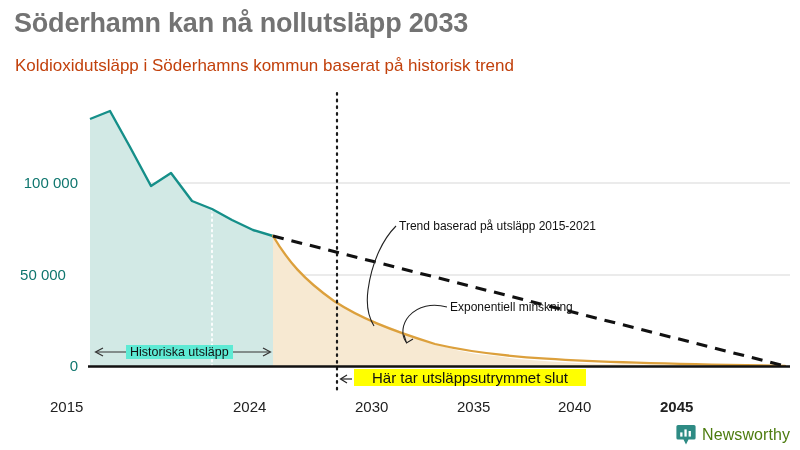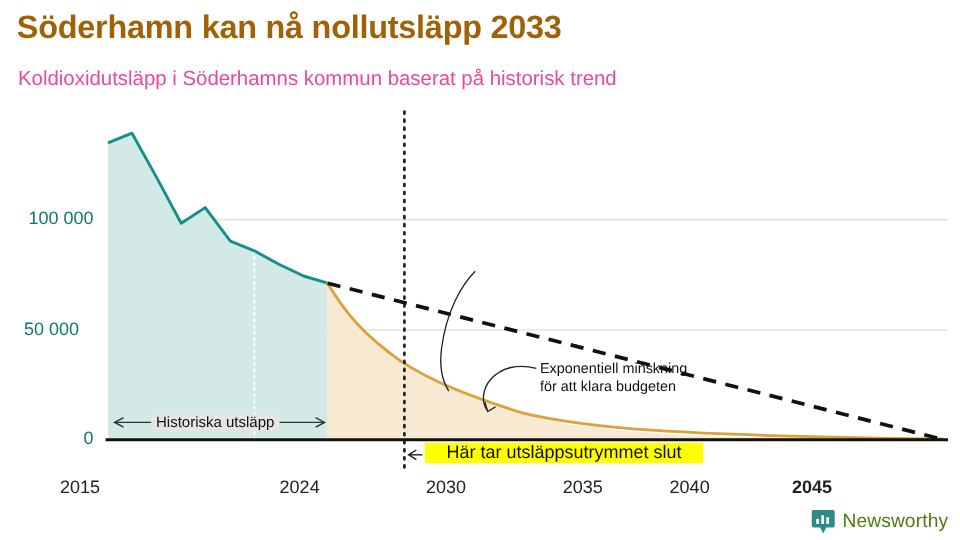--- a/index.html
+++ b/index.html
@@ -6,46 +6,46 @@
   body{
     width:800px;height:450px;background:#ffffff;
     font-family:"Liberation Sans",sans-serif;
     color:#1a1a1a;overflow:hidden;position:relative;
   }
   #root{position:relative;width:800px;height:450px;}
 
   .title{
     position:absolute;left:14px;top:8px;
     font-size:27px;font-weight:bold;letter-spacing:-0.2px;
-    color:#a16207;white-space:nowrap;
+    color:#737373;white-space:nowrap;
   }
   .subtitle{
     position:absolute;left:15px;top:56px;
-    font-size:17px;font-weight:normal;color:#ec4899;white-space:nowrap;
+    font-size:17px;font-weight:normal;color:#c2410c;white-space:nowrap;
   }
 
   .plot{position:absolute;left:0;top:0;width:800px;height:450px;}
 
   .ylab{
     position:absolute;text-align:right;width:70px;
     font-size:15px;color:#0f766e;
   }
   .xlab{
     position:absolute;text-align:left;width:80px;
     font-size:15px;color:#222222;
   }
 
   .anno{
     position:absolute;font-size:12px;color:#111111;
     font-family:"Liberation Sans",sans-serif;line-height:1.25;
     white-space:nowrap;
   }
   .anno-hist{
     position:absolute;font-size:12.5px;color:#111;
-    background:#e5e5e5;padding:0 4px;white-space:nowrap;
+    background:#5eead4;padding:0 4px;white-space:nowrap;
   }
   .anno-yellow{
     position:absolute;font-size:15px;color:#111;
     background:#ffff00;padding:0px 18px;white-space:nowrap;
   }
 
   .footer{
     position:absolute;left:6px;top:428px;
     font-size:12.5px;color:#222222;white-space:nowrap;
   }
@@ -103,27 +103,27 @@
     </g>
   </svg>
 
   <div class="ylab" style="left:8px;top:174px;">100 000</div>
   <div class="ylab" style="left:8px;top:266px;text-align:center;">50 000</div>
   <div class="ylab" style="left:8px;top:357px;">0</div>
 
   <div class="xlab" style="left:50px;top:398px;">2015</div>
   <div class="xlab" style="left:233px;top:398px;">2024</div>
   <div class="xlab" style="left:355px;top:398px;">2030</div>
-  <div class="xlab" style="left:469px;top:398px;">2035</div>
+  <div class="xlab" style="left:457px;top:398px;">2035</div>
   <div class="xlab" style="left:558px;top:398px;">2040</div>
   <div class="xlab" style="left:660px;top:398px;font-weight:bold;">2045</div>
 
+  <div class="anno" style="left:399px;top:219px;">Trend baserad på utsläpp 2015-2021</div>
   <div class="anno" style="left:450px;top:300px;">
     <div>Exponentiell minskning</div>
-    <div>för att klara budgeten</div>
   </div>
   <div class="anno-hist" style="left:126px;top:345px;">Historiska utsläpp</div>
   <div class="anno-yellow" style="left:354px;top:369px;">Här tar utsläppsutrymmet slut</div>
 
 
   <div class="brand">
     <svg width="20" height="22" viewBox="0 0 20 22" xmlns="http://www.w3.org/2000/svg">
       <path d="M2 1 H18 a1.6 1.6 0 0 1 1.6 1.6 V14 a1.6 1.6 0 0 1 -1.6 1.6 H12.5 L10 20.5 L7.5 15.6 H2 A1.6 1.6 0 0 1 0.4 14 V2.6 A1.6 1.6 0 0 1 2 1 Z" fill="#2e8b84"></path>
       <rect x="4.2" y="8.4" width="2.3" height="4.2" fill="#ffffff"></rect>
       <rect x="8.4" y="5.4" width="2.3" height="7.2" fill="#ffffff"></rect>

